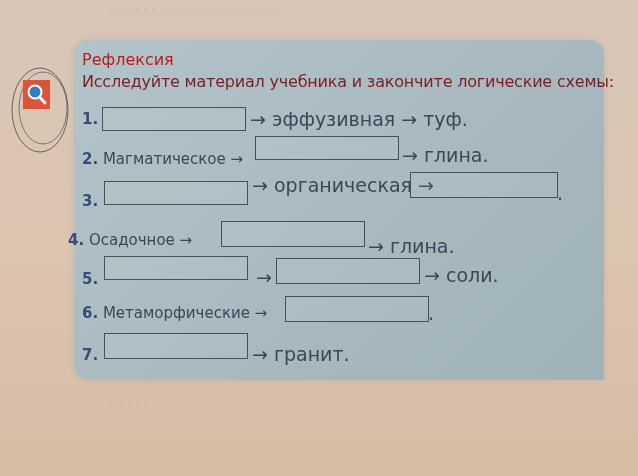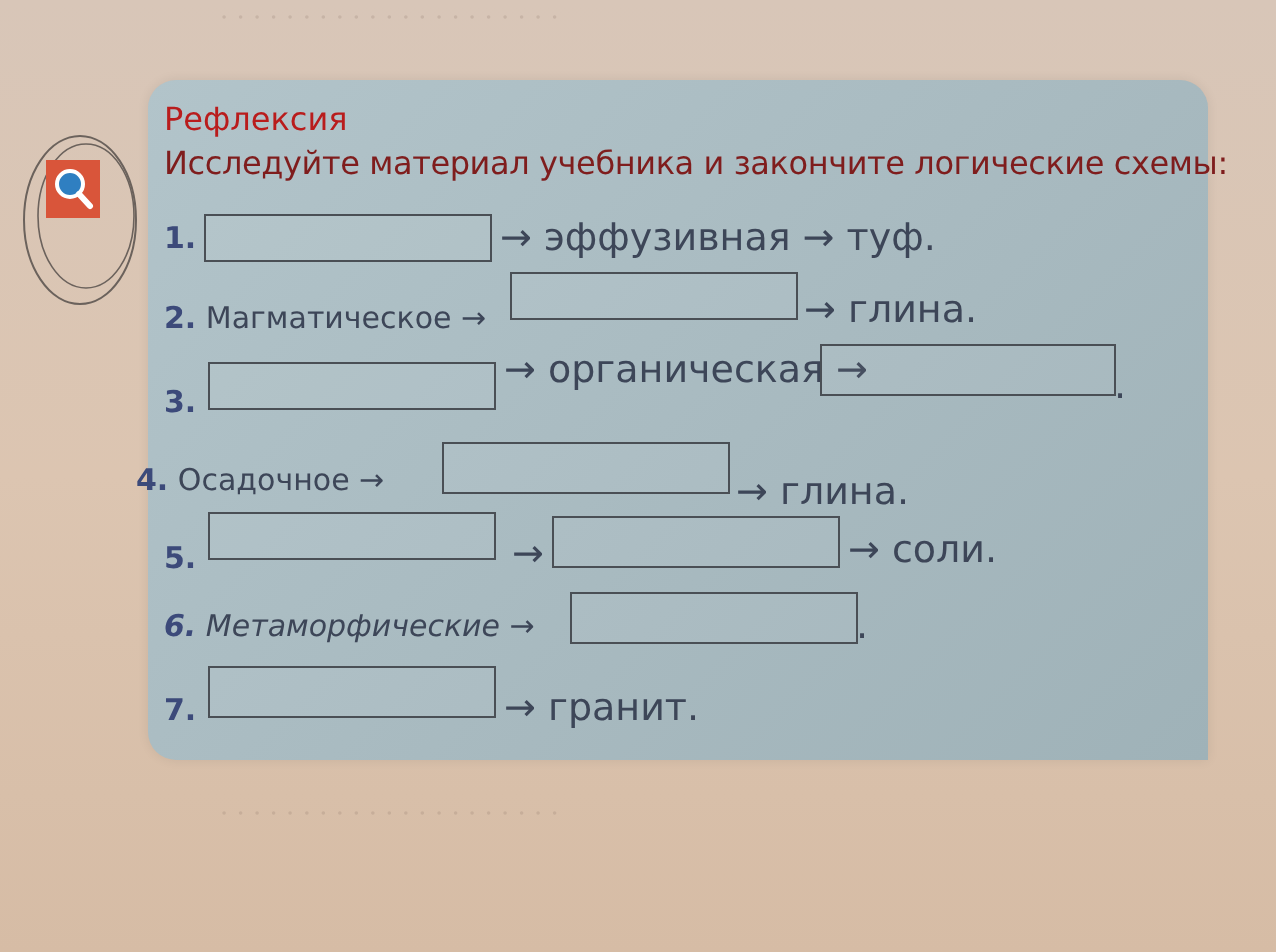--- a/index.html
+++ b/index.html
@@ -73,19 +73,19 @@
 <div class="row" style="left:68px;top:231px;"><span class="num">4.</span> <span>Осадочное →</span></div>
 <div class="box" style="left:221px;top:221px;width:142px;height:24px;"></div>
 <div class="txt" style="left:368px;top:235px;">→ глина.</div>
 
 <div class="row" style="left:82px;top:270px;"><span class="num">5.</span></div>
 <div class="box" style="left:104px;top:256px;width:142px;height:22px;"></div>
 <div class="txt" style="left:256px;top:266px;">→</div>
 <div class="box" style="left:276px;top:258px;width:142px;height:24px;"></div>
 <div class="txt" style="left:424px;top:264px;text-align:right;">→ соли.</div>
 
-<div class="row" style="left:82px;top:304px;font-style:italic;"><span class="num">6.</span> <span>Метаморфические →</span></div>
+<div class="row" style="left:82px;top:304px;"><span class="num">6.</span> <span>Метаморфические →</span></div>
 <div class="box" style="left:285px;top:296px;width:142px;height:24px;"></div>
 <div class="txt" style="left:428px;top:302px;">.</div>
 
 <div class="row" style="left:82px;top:346px;"><span class="num">7.</span></div>
 <div class="box" style="left:104px;top:333px;width:142px;height:24px;"></div>
 <div class="txt" style="left:252px;top:343px;">→ гранит.</div>
 
 </body></html>

